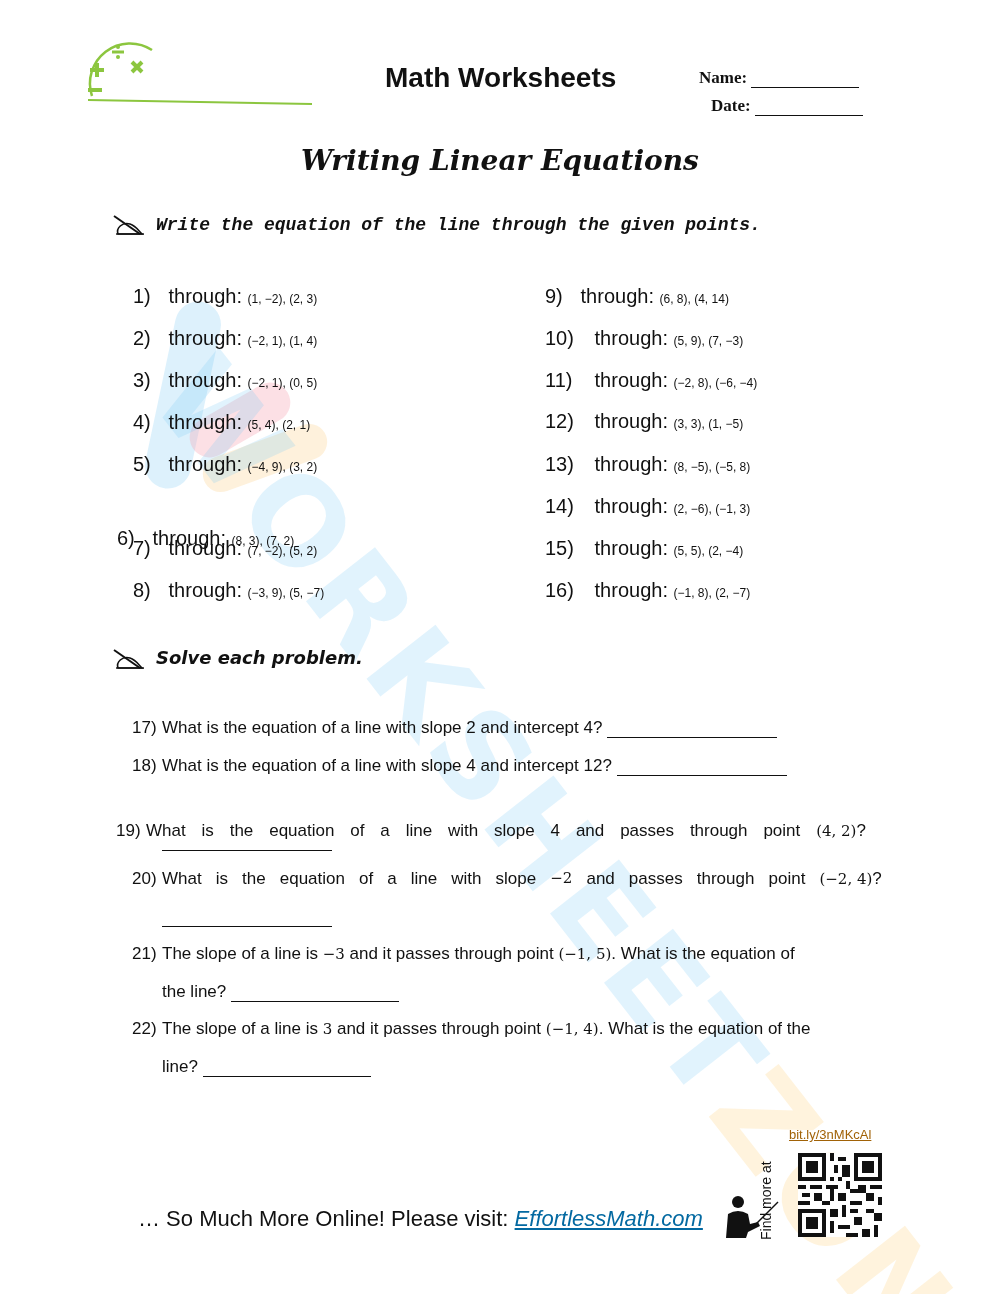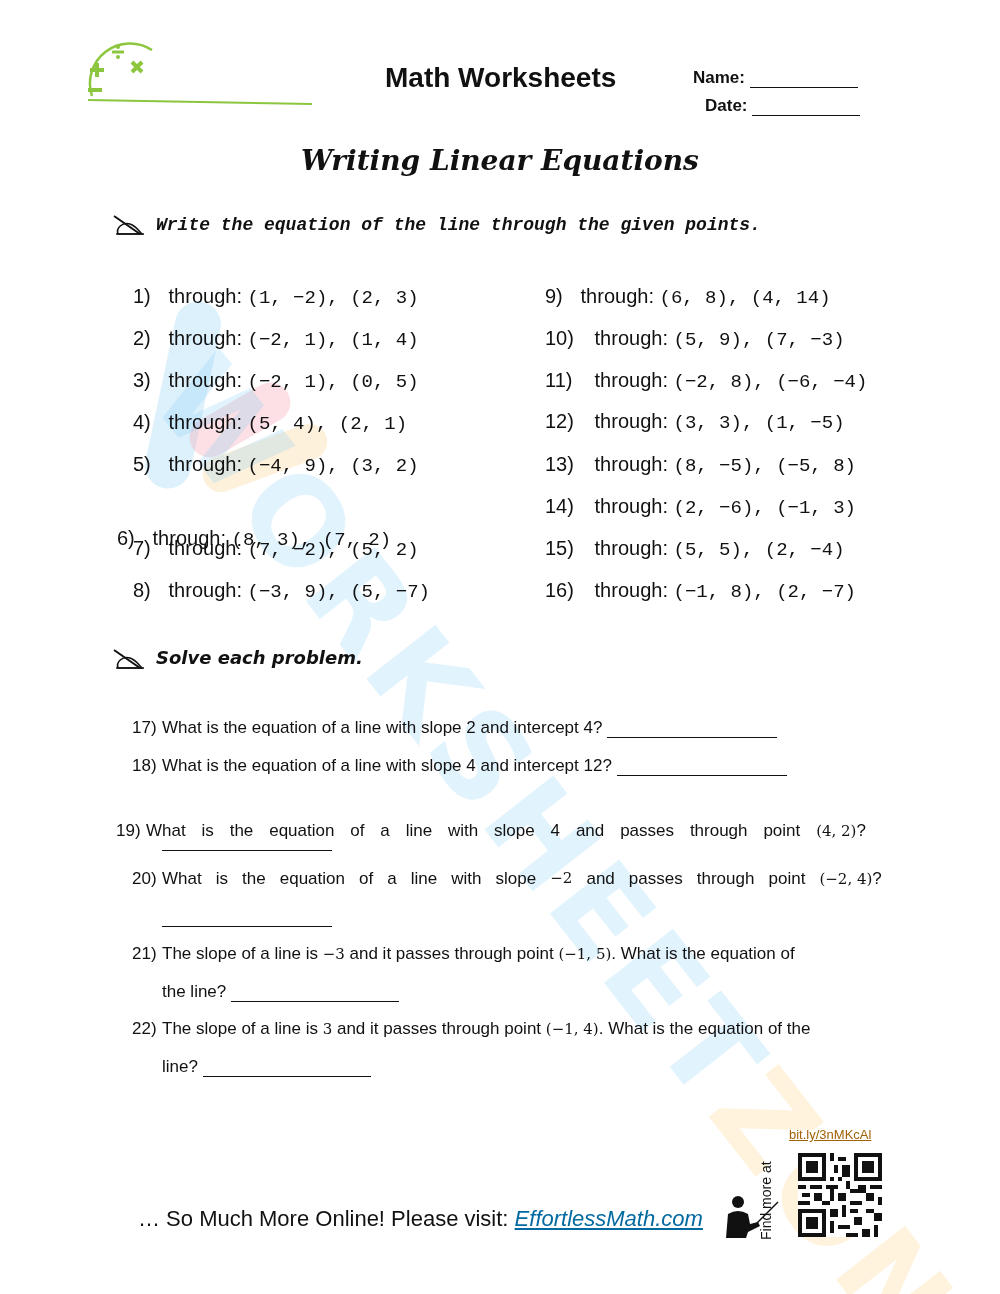--- a/index.html
+++ b/index.html
@@ -13,36 +13,36 @@
              color: transparent; -webkit-text-stroke: 0; white-space: nowrap; z-index: 0; }
   .wm-text span.b { color: rgba(120, 200, 245, 0.22); }
   .wm-text span.o { color: rgba(255, 200, 100, 0.22); }
 
   
   .logo { left: 82px; top: 38px; width: 250px; height: 80px; }
   .logo-word { position: absolute; left: 32px; top: 40px; font-family: "DejaVu Sans", sans-serif; font-weight: bold; font-size: 25px; letter-spacing: -0.5px; }
   .logo-word .e { color: #2aa3dd; }
   .logo-word .m { color: #8cc63f; }
   .header-title { left: 385px; top: 62px; font-family: Liberation Sans, sans-serif; font-weight: bold; font-size: 28px; }
-  .field-row { font-family: Liberation Sans, sans-serif; font-weight: bold; font-size: 17px; }
+  .field-row { font-family: Liberation Serif, serif; font-weight: bold; font-size: 17px; margin-left: 6px; }
   .name-row { left: 693px; top: 68px; }
   .date-row { left: 705px; top: 96px; }
   .blank { display: inline-block; border-bottom: 1.3px solid #111; height: 16px; vertical-align: bottom; }
 
   .page-title { left: 0; width: 1000px; text-align: center; top: 144px; font-family: "DejaVu Serif", serif; font-style: italic; font-weight: bold; font-size: 28px; }
 
   .instr { font-family: "DejaVu Sans", sans-serif; font-style: italic; font-weight: bold; font-size: 18px; }
   .instr-1 { left: 112px; top: 214px; font-family: Liberation Mono, monospace; }
   .instr-2 { left: 112px; top: 647px; }
   .pen-icon { display: inline-block; width: 36px; height: 22px; vertical-align: middle; margin-right: 8px; }
 
   
   .prob { font-family: "Liberation Sans", sans-serif; font-size: 20px; white-space: nowrap; z-index: 2; }
   .prob .num { display: inline-block; }
-  .prob .pts { font-family: Liberation Mono, monospace; font-size: 19px; }
+  .prob .pts { font-family: Liberation Sans, sans-serif; font-size: 12px; }
   .col-left .num { width: 30px; }
   .col-right .num { width: 44px; }
   .col-right .num.one { width: 30px; }
 
   
   .wp { font-family: "Liberation Sans", sans-serif; font-size: 17px; z-index: 2; }
   .wp .num { display: inline-block; width: 30px; }
   .wp .math { font-family: "DejaVu Serif", serif; font-size: 15px; }
   .wp-justify { width: 720px; display: flex; justify-content: space-between; }
 

